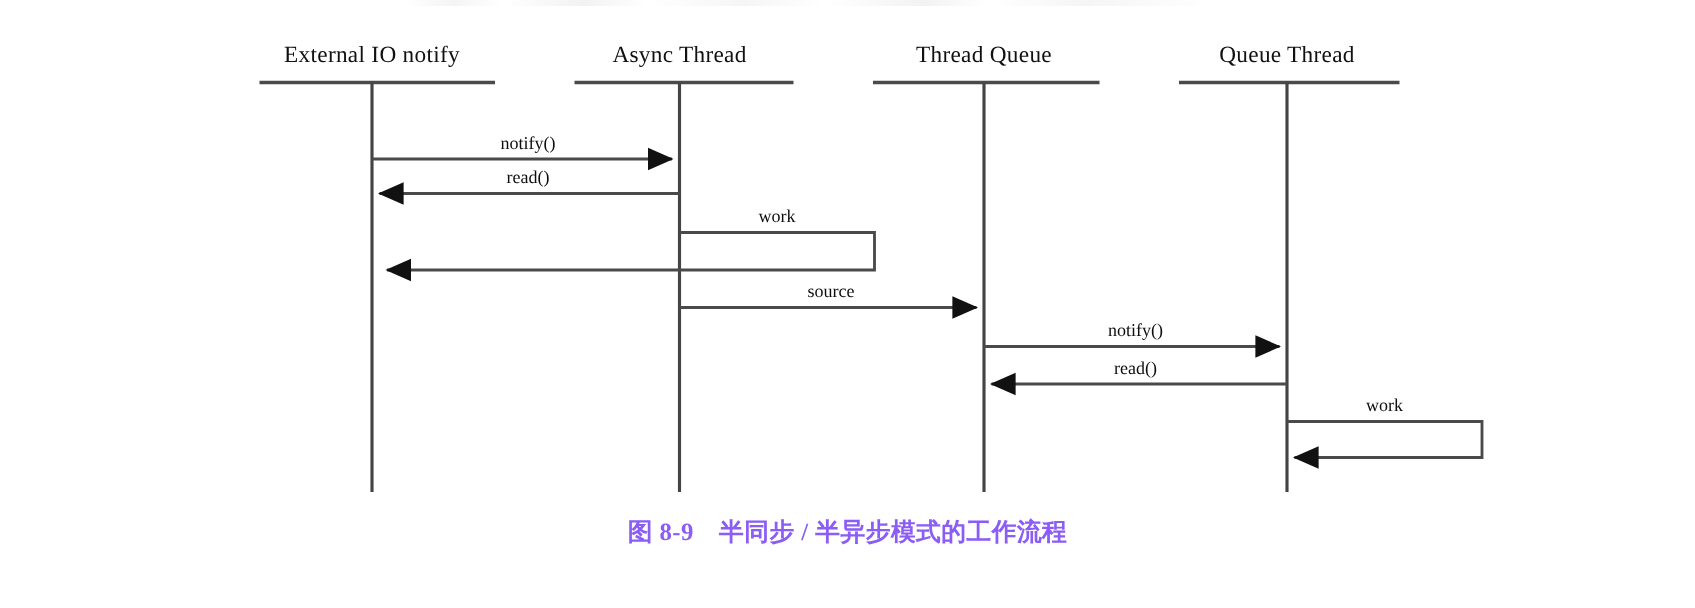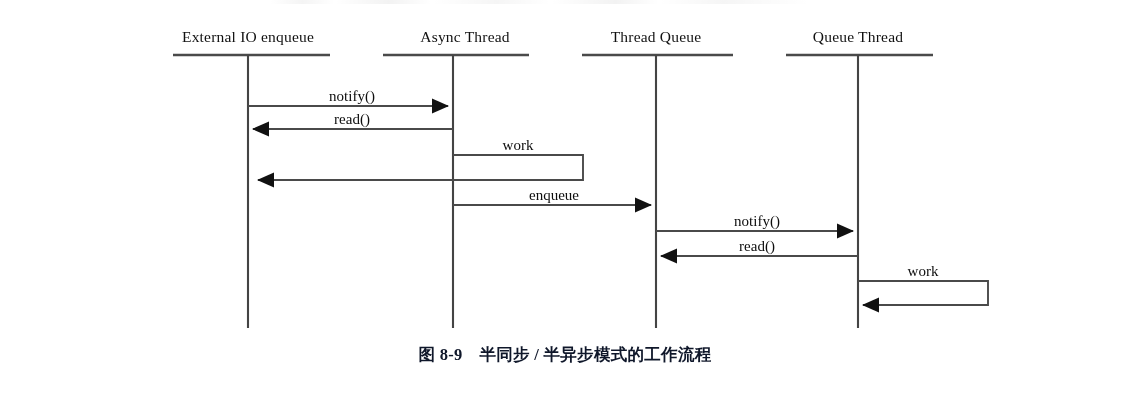--- a/index.html
+++ b/index.html
@@ -45,37 +45,37 @@
     color: #111111;
     white-space: nowrap;
     transform: translateX(-50%);
   }
 
   
   .message-label {
     position: absolute;
     text-align: center;
     font-family: "Liberation Serif", "DejaVu Serif", serif;
-    font-size: 15px;
+    font-size: 12px;
     font-weight: 400;
     color: #0d0d0d;
     white-space: nowrap;
     transform: translateX(-50%);
   }
 
   
   #figure-caption {
     position: absolute;
     left: 0;
     width: 1130px;
     text-align: center;
     font-family: "Liberation Serif", "DejaVu Serif", serif;
     font-size: 16.5px;
     font-weight: 700;
-    color: #0f172a;
+    color: #8b5cf6;
     white-space: pre;
     letter-spacing: 0.3px;
   }
 
   
   #scan-artifact-top {
     position: absolute;
     left: 270px;
     top: 0px;
     width: 540px;
@@ -136,28 +136,28 @@
       <line x1="453" y1="205" x2="651" y2="205" stroke="#4a4a4a" stroke-width="1.9" marker-end="url(#arrow-right)"></line>
 
       <line x1="656" y1="231" x2="853" y2="231" stroke="#4a4a4a" stroke-width="1.9" marker-end="url(#arrow-right)"></line>
 
       <line x1="858" y1="256" x2="661" y2="256" stroke="#4a4a4a" stroke-width="1.9" marker-end="url(#arrow-left)"></line>
 
       <path d="M 858 281 L 988 281 L 988 305 L 863 305" fill="none" stroke="#4a4a4a" stroke-width="1.9" marker-end="url(#arrow-left)" stroke-linejoin="miter"></path>
     </g>
   </svg>
 
-  <div class="participant-label" style="left:248px; top:28px;">External IO enqueue</div>
-  <div class="participant-label" style="left:465px; top:28px;">Async Thread</div>
+  <div class="participant-label" style="left:248px; top:28px;">External IO notify</div>
+  <div class="participant-label" style="left:453px; top:28px;">Async Thread</div>
   <div class="participant-label" style="left:656px; top:28px;">Thread Queue</div>
   <div class="participant-label" style="left:858px; top:28px;">Queue Thread</div>
 
   <div class="message-label" style="left:352px; top:88px;">notify()</div>
   <div class="message-label" style="left:352px; top:111px;">read()</div>
   <div class="message-label" style="left:518px; top:137px;">work</div>
-  <div class="message-label" style="left:554px; top:187px;">enqueue</div>
+  <div class="message-label" style="left:554px; top:187px;">source</div>
   <div class="message-label" style="left:757px; top:213px;">notify()</div>
   <div class="message-label" style="left:757px; top:238px;">read()</div>
   <div class="message-label" style="left:923px; top:263px;">work</div>
 
   <div id="figure-caption" style="top:344px;">图 8-9　半同步 / 半异步模式的工作流程</div>
 
 </div>
 
 </body></html>

